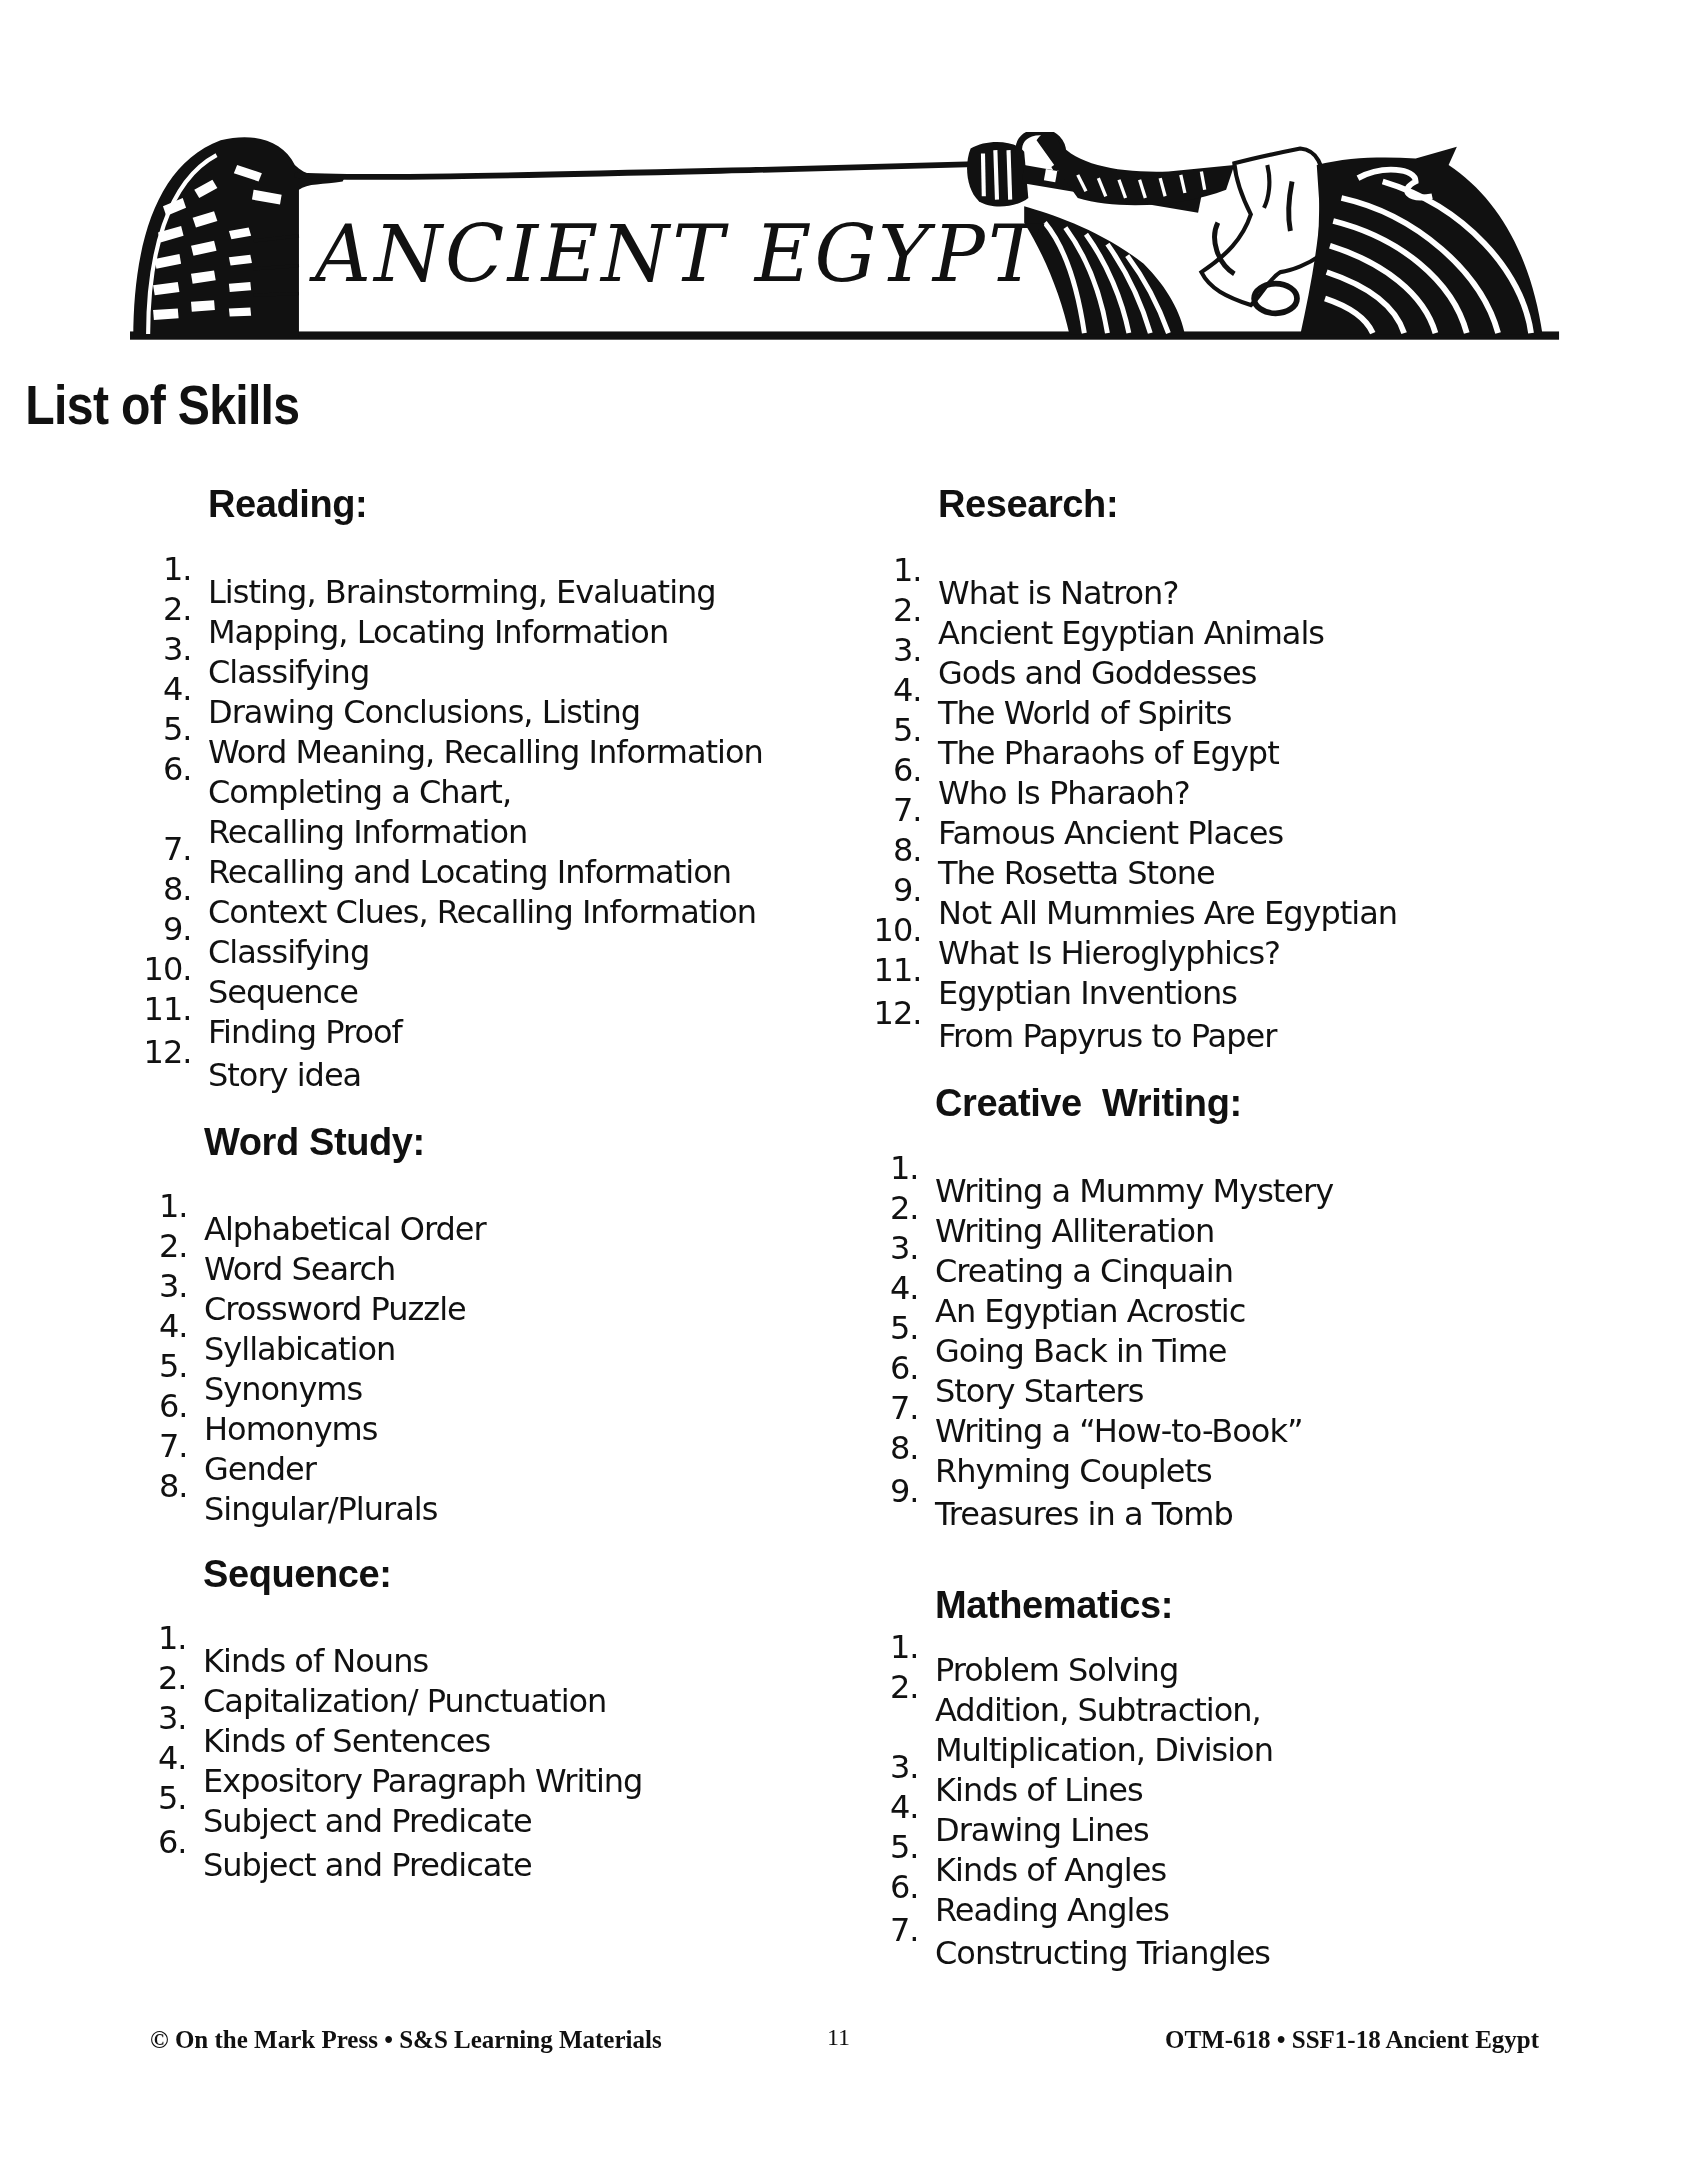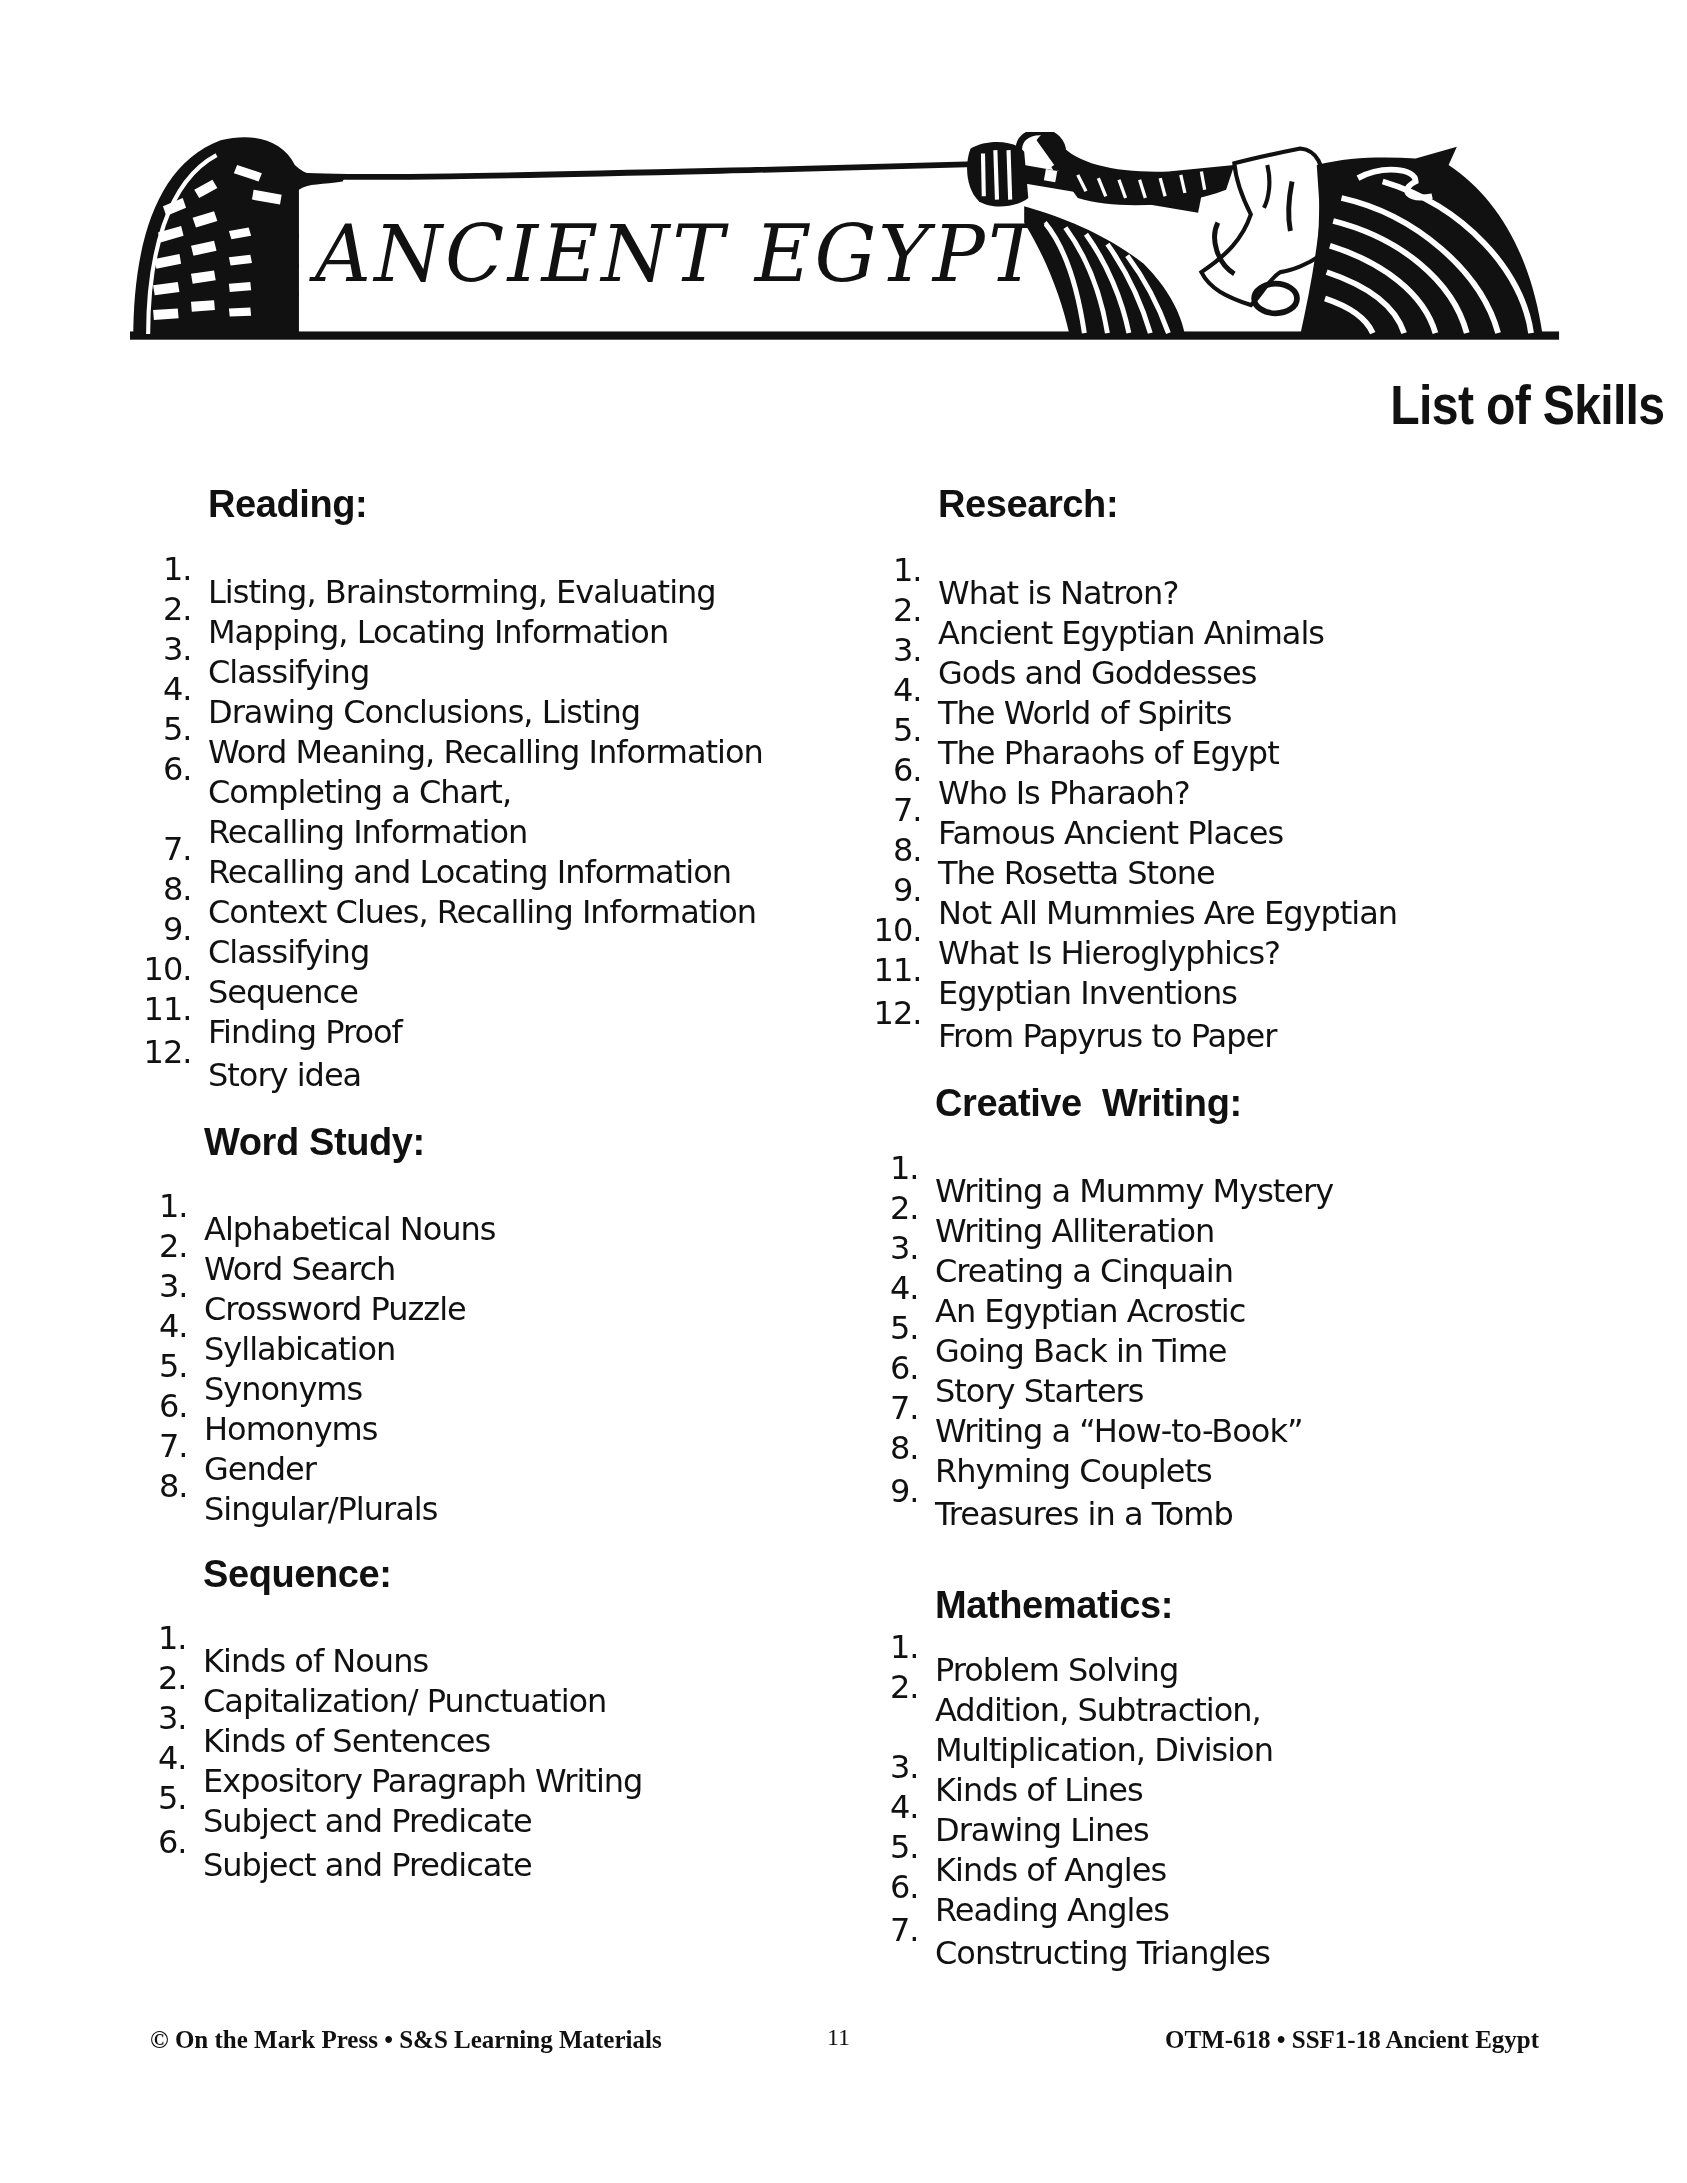--- a/index.html
+++ b/index.html
@@ -1,20 +1,20 @@
 <!DOCTYPE html>
 <html style="font-size:13px"><head>
 <meta charset="utf-8">
 <style>
   html, body { margin:0; padding:0; background:#ffffff; }
   body { width:1687px; height:2183px; position:relative; overflow:hidden; color:#111111; }
   .banner { position:absolute; left:130px; top:132px; width:1434px; height:211px; }
   .banner svg { position:absolute; left:0; top:0; }
   .banner-title { position:absolute; left:185px; top:76px; font-family:"DejaVu Serif", serif; font-style:italic; font-size:79px; letter-spacing:3.3px; color:#111; white-space:nowrap; transform:scaleX(0.98); transform-origin:left top; }
-  .page-title { position:absolute; left:0; width:1687px; top:372px; text-align:right; font-family:"Liberation Sans", sans-serif; font-weight:bold; font-size:56px; letter-spacing:-0.8px; }
+  .page-title { position:absolute; left:0; width:1687px; top:372px; text-align:left; font-family:"Liberation Sans", sans-serif; font-weight:bold; font-size:56px; letter-spacing:-0.8px; }
   .page-title span { display:inline-block; transform:scaleX(0.86); padding-left:3.3px; }
   .sec-heading { position:absolute; font-family:"Liberation Sans", sans-serif; font-weight:bold; font-size:38px; line-height:40px; height:40px; white-space:nowrap; letter-spacing:-0.4px;text-align:center; }
   .items { position:absolute; margin:0; padding:0; list-style:none; }
   .item { position:relative; height:40px; line-height:40px; font-family:"DejaVu Sans", sans-serif; font-size:32px; white-space:nowrap; letter-spacing:-1px; }
   .item .num { position:absolute; right:100%; margin-right:16.5px; text-align:right; width:74px; }
   .item .txt { position:absolute; left:0;margin-top:23px; }
   .footer { position:absolute; top:2025px; font-family:"Liberation Serif", serif; font-weight:bold; font-size:25px; line-height:30px; white-space:nowrap; }
   .footer.mid { font-weight:normal; font-size:24px; }
 </style>
 </head>
@@ -172,21 +172,21 @@
     <li class="item" style="margin-top:3.3px;">
         <span class="num">12.</span>
         <span class="txt">Story idea</span>
       </li>
   </ul>
 
   <div class="sec-heading" style="left:204px; top:1122px;">Word Study:</div>
   <ul class="items" style="left:204px; top:1186px;">
     <li class="item">
         <span class="num">1.</span>
-        <span class="txt">Alphabetical Nouns</span>
+        <span class="txt">Alphabetical Order</span>
       </li>
     <li class="item">
         <span class="num">2.</span>
         <span class="txt">Word Search</span>
       </li>
     <li class="item">
         <span class="num">3.</span>
         <span class="txt">Crossword Puzzle</span>
       </li>
     <li class="item">

